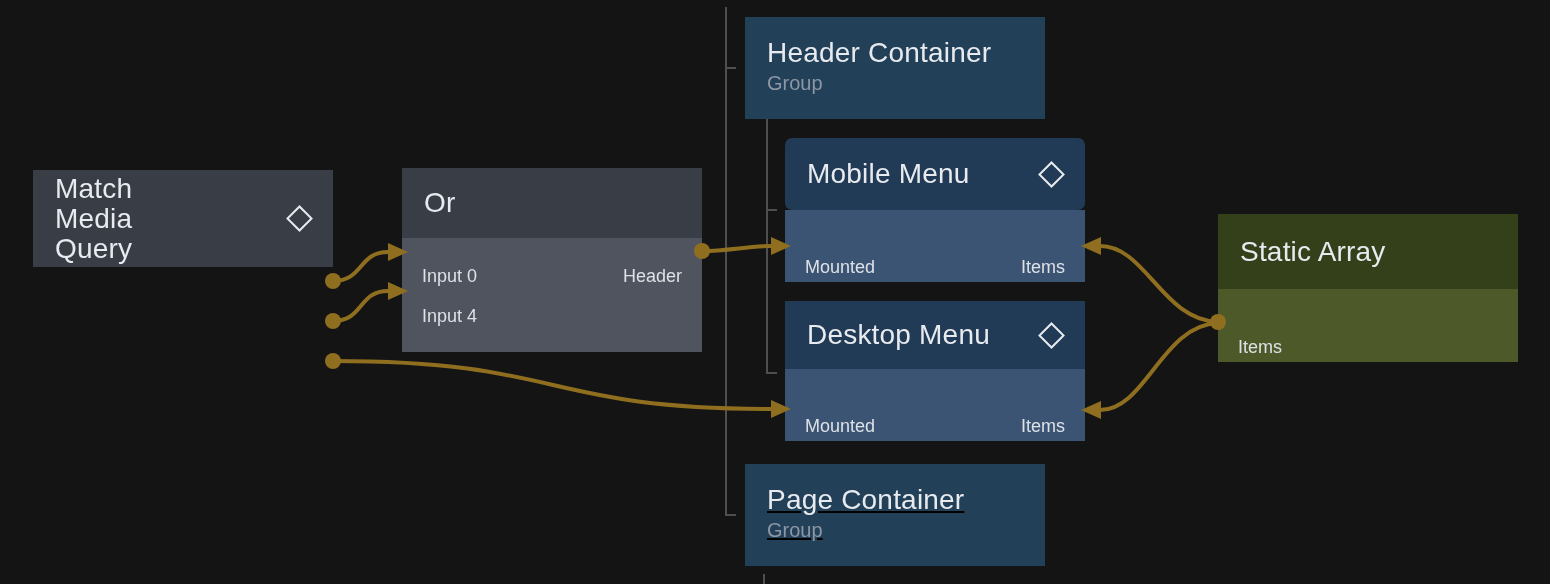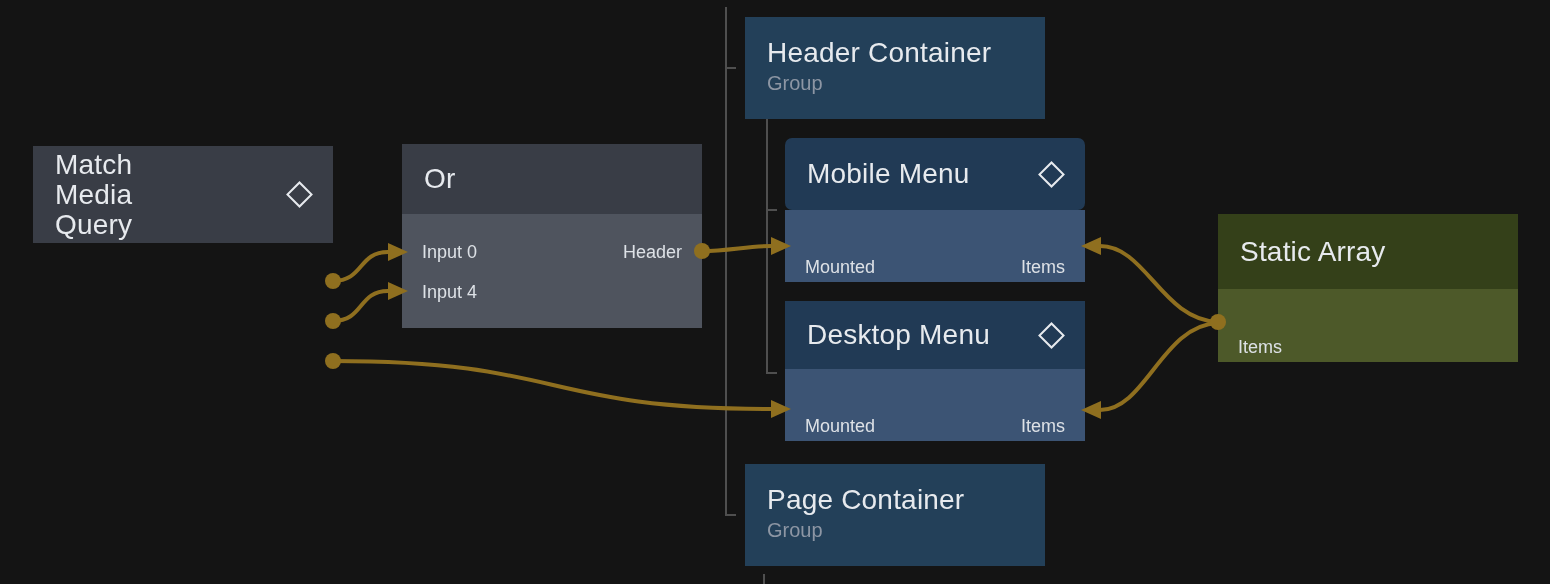--- a/index.html
+++ b/index.html
@@ -36,21 +36,21 @@
     letter-spacing: 0.2px;
   }
   .diamond {
     width: 15px;
     height: 15px;
     border: 2px solid #e7eaee;
     transform: rotate(45deg);
     flex: none;
   }
   
-  .gray .node-header { background: #393d46; }
+  .gray .node-header { background: #393d46; margin-top: 24px; }
   .gray .node-body   { background: #4f545e; }
   
   .blue .node-header { background: #213a55; }
   .blue .node-body   { background: #3c5474; }
   
   .green .node-header { background: #344019; }
   .green .node-body   { background: #4d5929; }
   
   .group-node {
     position: absolute;
@@ -96,21 +96,21 @@
   #node-mmq .node-header { height: 97px; }
   #node-mmq .node-title { max-width: 155px; }
   #node-mmq .node-body { padding: 18px 0 17px 0; }
   #node-mmq .port-row { justify-content: flex-end; }
 
   #node-or { left: 402px; top: 144px; }
   #node-or .node-header { height: 70px; }
   #node-or .node-body { padding: 18px 0 16px 0; }
 
   #node-header-container { left: 745px; top: 17px; }
-  #node-page-container   { left: 745px; top: 464px; }
+  #node-page-container   { left: 745px; top: 464px; text-decoration: underline; }
 
   #node-mobile-menu { left: 785px; top: 138px; }
   #node-mobile-menu .node-header { height: 72px; border-radius: 7px; }
   #node-mobile-menu .node-body { height: 72px; }
 
   #node-desktop-menu { left: 785px; top: 301px; }
   #node-desktop-menu .node-header { height: 68px; }
   #node-desktop-menu .node-body { height: 72px; }
 
   #node-static-array { left: 1218px; top: 214px; }

